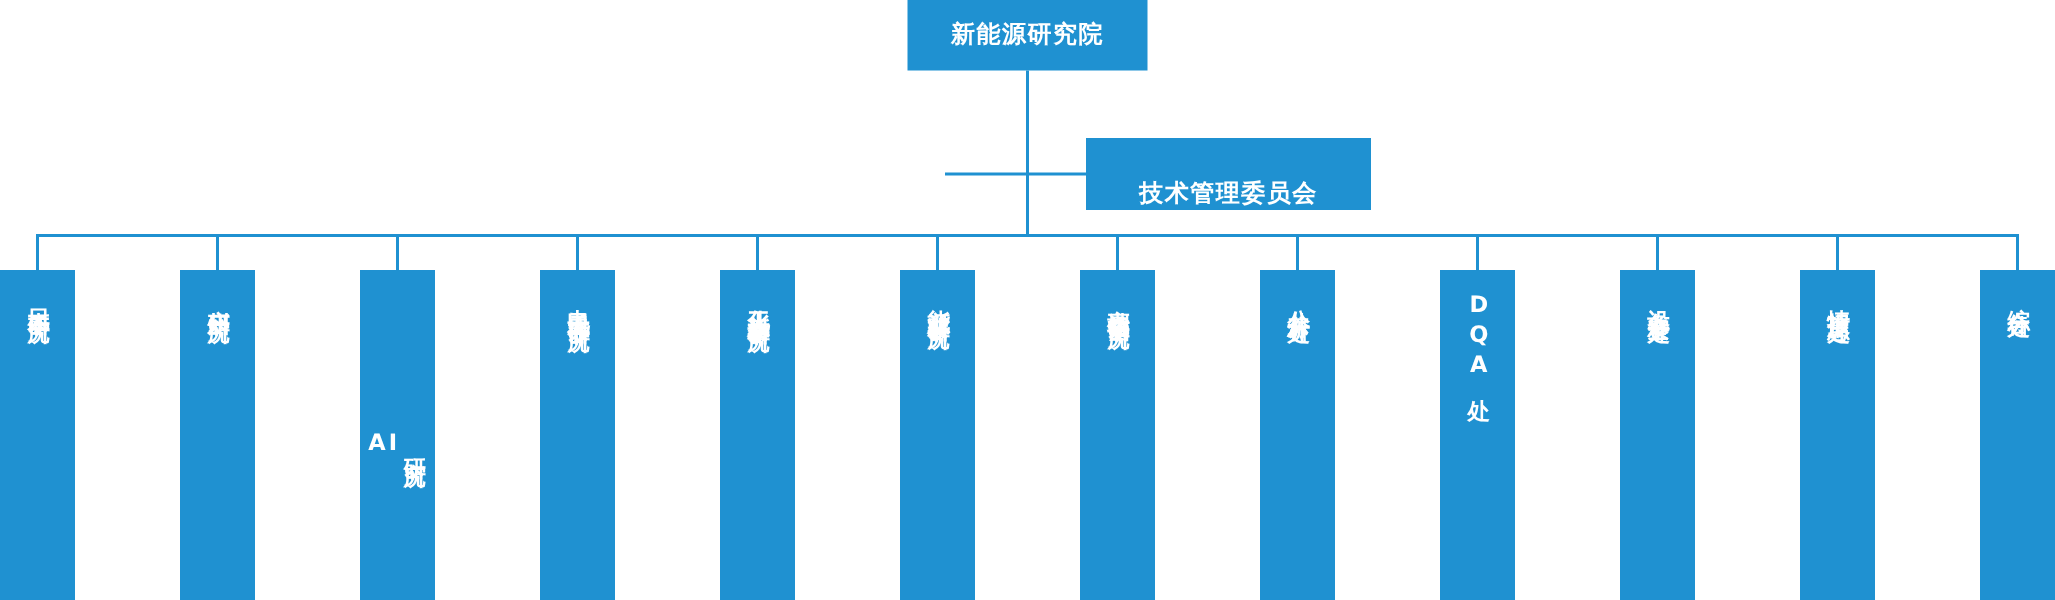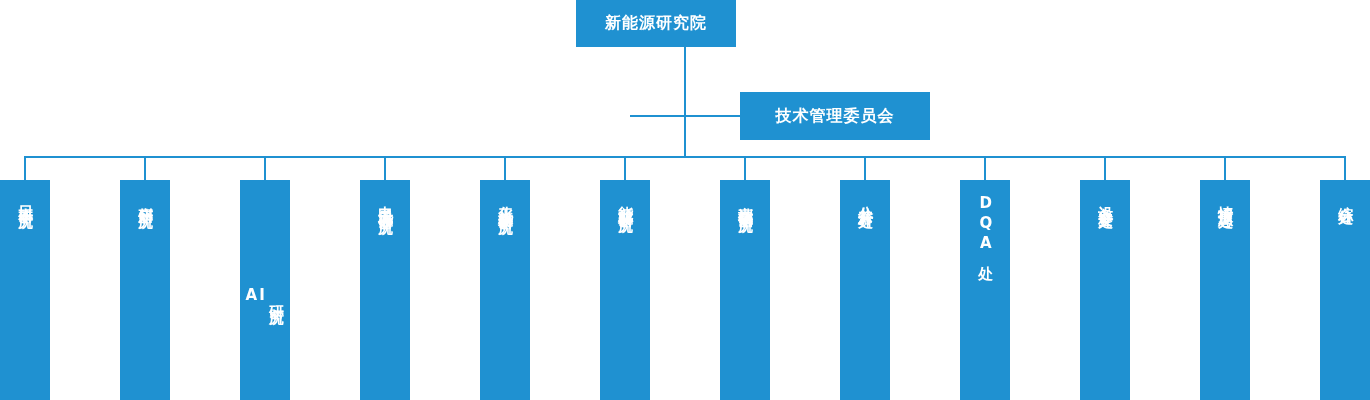--- a/index.html
+++ b/index.html
@@ -23,35 +23,35 @@
     color: #ffffff;
     font-weight: bold;
     box-sizing: border-box;
     display: flex;
     align-items: center;
     justify-content: center;
     letter-spacing: 1px;
   }
 
   .box.root {
-    left: 576px;
+    left: 605px;
     top: 0px;
     width: 160px;
     height: 47px;
     font-size: 16px;
   }
 
   .box.committee {
     top: 92px;
     width: 190px;
     height: 48px;
     font-size: 16px;
   }
   .box.committee.left  { left: 440px; }
-  .box.committee.right { left: 740px; }
+  .box.committee.right { left: 724px; align-items: flex-end; }
 
   
   .box.dept {
     top: 180px;
     width: 50px;
     height: 220px;
     font-size: 15px;
     align-items: flex-start;
     justify-content: center;
     padding-top: 14px;

